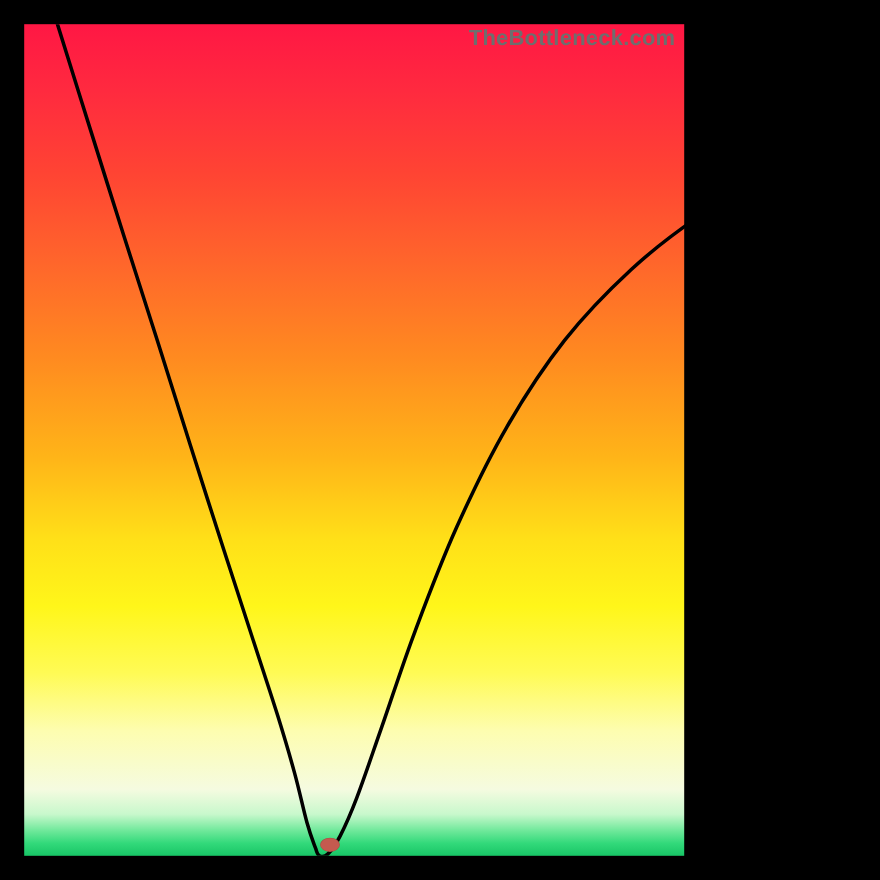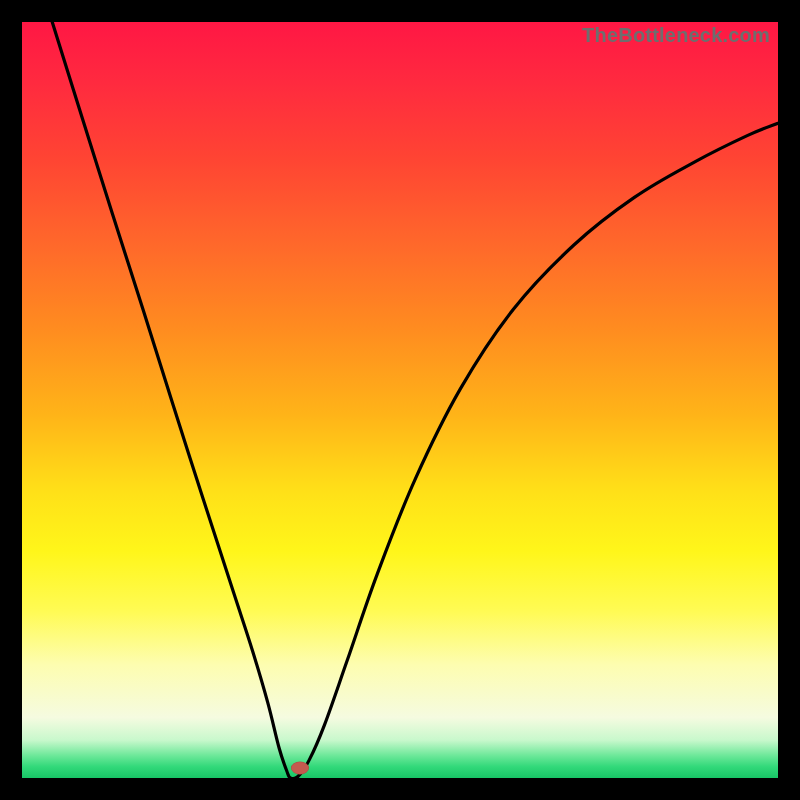--- a/index.html
+++ b/index.html
@@ -7,21 +7,21 @@
   .frame {
     position: relative;
     width: 800px;
     height: 800px;
     background: #000;
   }
   .plot-area {
     position: absolute;
     left: 22px;
     top: 22px;
-    width: 756px;
+    width: 600px;
     height: 756px;
     background: linear-gradient(to bottom,
       #ff1744 0%,
       #ff2a3f 8%,
       #ff4433 18%,
       #ff6a2a 30%,
       #ff8a20 40%,
       #ffb418 52%,
       #ffe018 62%,
       #fff61a 70%,

